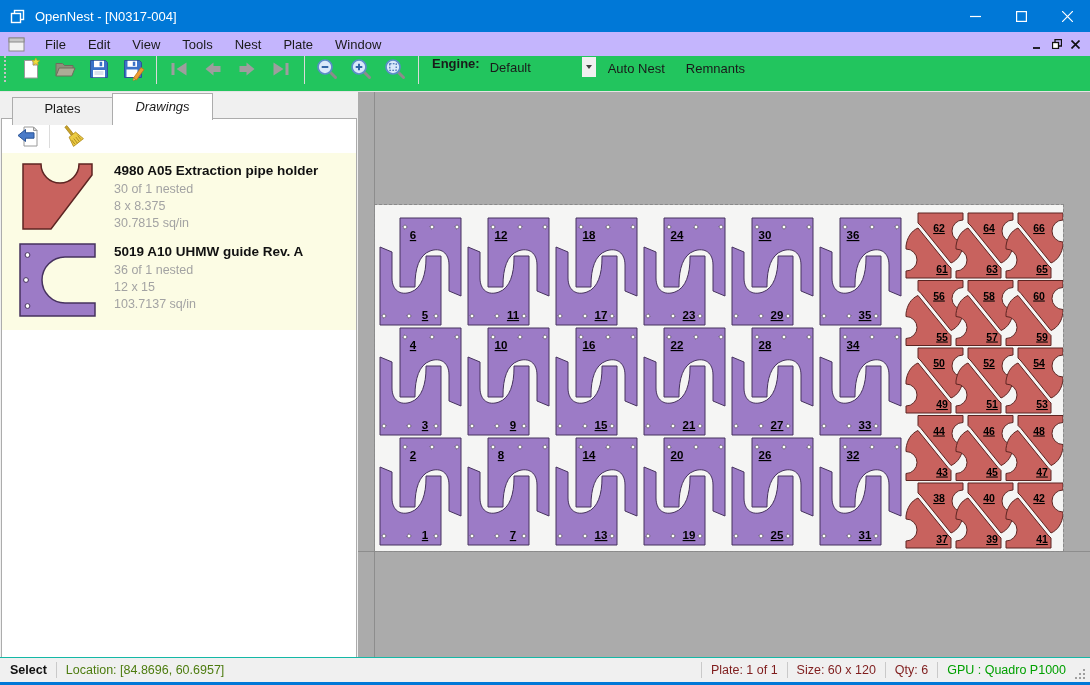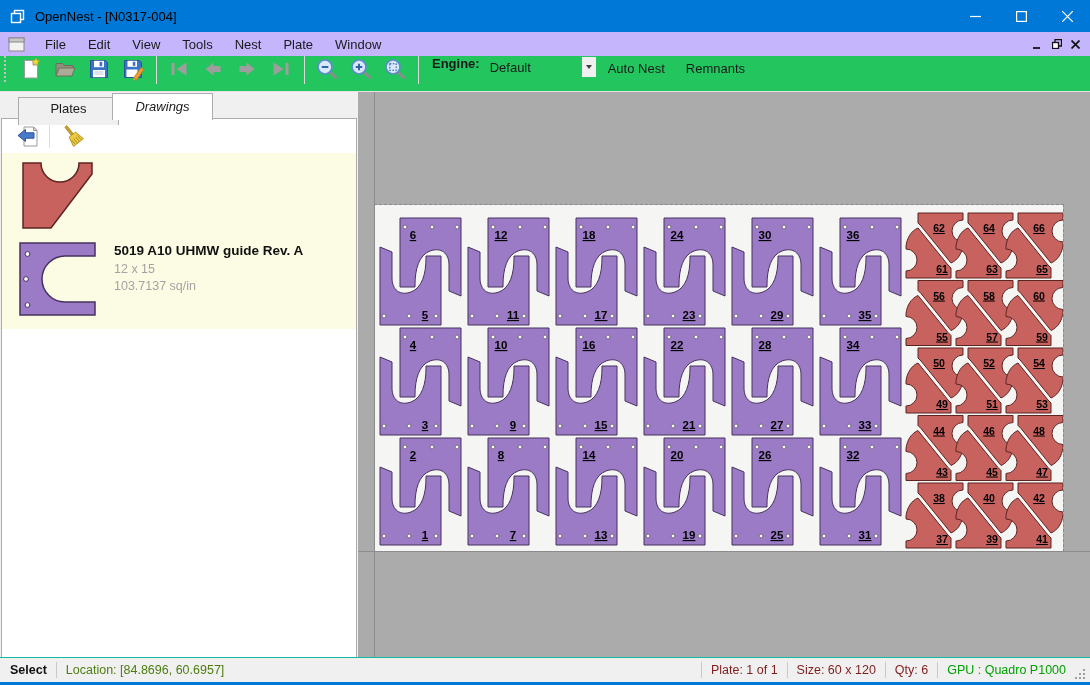--- a/index.html
+++ b/index.html
@@ -3,21 +3,21 @@
 <meta charset="utf-8">
 <style>
   * { margin:0; padding:0; box-sizing:border-box; }
   html,body { background:#444; }
   .window {
     width:1090px; height:685px; position:relative; margin:0 auto;
     font-family:"Liberation Sans", sans-serif; background:#fff; overflow:hidden;
     font-size:13px; color:#1a1a1a;
   }
   
-  .titlebar { height:32px; background:#0078D7; display:flex; align-items:center; color:#000000; }
+  .titlebar { height:32px; background:#0078D7; display:flex; align-items:center; color:#ffffff; }
   .title-icon { margin-left:9px; width:17px; height:17px; flex:0 0 auto; }
   .title-text { margin-left:9px; font-size:13px; flex:1 1 auto; white-space:nowrap; }
   .win-btn { width:46px; height:32px; display:flex; align-items:center; justify-content:center; flex:0 0 auto; }
   
   .menubar { height:24px; background:#c4b5fd; display:flex; align-items:center; }
   .mdi-doc-icon { margin-left:8px; width:17px; height:15px; flex:0 0 auto; }
   .menu-items { display:flex; margin-left:9px; flex:1 1 auto; }
   .menu-item { padding:3px 11px; cursor:default; }
   .mdi-ctrls { display:flex; align-items:center; margin-right:5px; }
   .mdi-btn { width:19px; height:16px; display:flex; align-items:center; justify-content:center; }
@@ -31,21 +31,21 @@
   .engine-combo { display:flex; align-items:center; width:108px; height:22px; }
   .engine-value { flex:1 1 auto; padding-left:2px; }
   .combo-arrow { width:14px; height:20px; background:#F0F0F0; display:flex; align-items:center; justify-content:center; }
   .combo-arrow i { width:0; height:0; border-left:3.5px solid transparent; border-right:3.5px solid transparent; border-top:4px solid #404040; }
   .ts-btn { padding:5px 9px; margin-left:3px; white-space:nowrap; }
   
   .app-body { height:565px; display:flex; }
   .left-panel { width:358px; background:#F0F0F0; position:relative; flex:0 0 auto; }
   .tabstrip { height:27px; position:relative; z-index:3; }
   .tab { position:absolute; text-align:center; border:1px solid #ACACAC; background:#F0F0F0; }
-  .tab-inactive { left:18px; top:5px; width:101px; height:28px; line-height:21px; border-bottom:none; }
+  .tab-inactive { left:12px; top:5px; width:101px; height:28px; line-height:21px; border-bottom:none; }
   .tab-active { left:112px; top:1px; width:101px; height:27px; line-height:25px; background:#fff; border-bottom:none; z-index:4;font-style:italic; }
   .panel-content { position:absolute; left:1px; top:26px; width:356px; bottom:0; background:#fff; border:1px solid #ACACAC; border-bottom:none; z-index:2; }
   .panel-toolbar { height:34px; display:flex; align-items:center; padding-left:12px; }
   .pt-btn { width:27px; height:27px; display:flex; align-items:center; justify-content:center; }
   .pt-sep { width:1px; height:24px; background:#DCDCDC; margin:0 10px 0 8px; }
   .dlist { background:#FCFCE4; padding:4px 0 6px 0; }
   .ditem { display:flex; padding:4px 6px 6px 10px; }
   .dthumb { width:92px; flex:0 0 auto; display:flex; align-items:center; justify-content:center; }
   .dtext { padding-left:10px; padding-top:2px; }
   .dtitle { font-size:13.5px; font-weight:bold; color:#111; margin-bottom:3px; }
@@ -254,32 +254,39 @@
             </svg>
           </span>
         </div>
         <div class="dlist">
           <div class="ditem">
             <span class="dthumb">
               <svg width="74" height="70" viewBox="0 0 74 70">
                 <path d="M2 2 L20 2 A19 19 0 0 0 58 2 L71 2 L71 13 L30 67 L2 67 Z" stroke="#5D2522" stroke-width="1.5" fill="#C8625E"></path>
               </svg>
             </span>
+            <span class="dtext">
+              <div class="dtitle">4980 A05 Extraction pipe holder</div>
+              <div class="dmeta">30 of 1 nested</div>
+              <div class="dmeta">8 x 8.375</div>
+              <div class="dmeta">30.7815 sq/in</div>
+            </span>
           </div>
           <div class="ditem">
             <span class="dthumb">
               <svg width="80" height="76" viewBox="0 0 80 76">
                 <path d="M2 2 L77 2 L77 15 L47 15 A23 23 0 0 0 47 61 L77 61 L77 74 L2 74 Z" stroke="#46325E" stroke-width="1.5" fill="#9C7BC6"></path>
                 <circle cx="9.5" cy="13" r="2.4" fill="#fff" stroke="#46325E"></circle>
                 <circle cx="8" cy="38" r="2.4" fill="#fff" stroke="#46325E"></circle>
                 <circle cx="9.5" cy="64" r="2.4" fill="#fff" stroke="#46325E"></circle>
               </svg>
             </span>
             <span class="dtext">
               <div class="dtitle">5019 A10 UHMW guide Rev. A</div>
+              <div class="dmeta">36 of 1 nested</div>
               <div class="dmeta">12 x 15</div>
               <div class="dmeta">103.7137 sq/in</div>
             </span>
           </div>
         </div>
       </div>
     </div>
 
     <div class="canvas">
       <div class="guide-v"></div>

